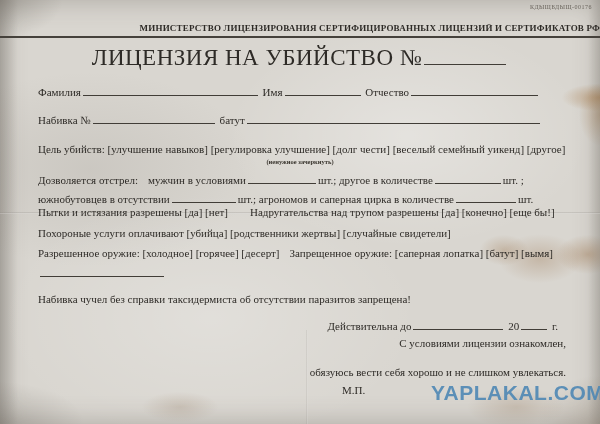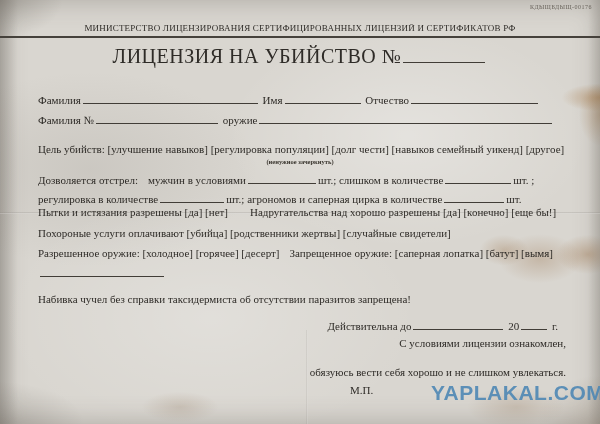--- a/index.html
+++ b/index.html
@@ -20,64 +20,64 @@
       radial-gradient(ellipse 120px 60px at 0% 100%, rgba(110,104,96,.30), rgba(110,104,96,0) 70%),
       radial-gradient(ellipse 90px 70px at 100% 100%, rgba(120,100,78,.25), rgba(120,100,78,0) 70%),
       radial-gradient(ellipse 260px 160px at 68% 32%, rgba(255,255,255,.30), rgba(255,255,255,0) 70%),
       radial-gradient(ellipse 300px 180px at 35% 75%, rgba(255,255,255,.22), rgba(255,255,255,0) 70%),
       radial-gradient(ellipse 240px 140px at 15% 40%, rgba(118,112,104,.14), rgba(118,112,104,0) 70%),
       linear-gradient(90deg, rgba(95,90,83,.28) 0%, rgba(95,90,83,0) 3%),
       linear-gradient(270deg, rgba(95,90,83,.18) 0%, rgba(95,90,83,0) 2%);
     box-shadow:inset 0 0 26px rgba(82,77,70,.35);
   }
   .serial{position:absolute;top:4px;right:8px;font-size:6px;letter-spacing:.5px;color:#68635b;}
-  .ministry{position:absolute;top:23px;left:0;right:0;text-align:center;font-size:9px;font-weight:normal;letter-spacing:.2px;}
+  .ministry{position:absolute;top:23px;left:0;right:0;text-align:right;font-size:9px;font-weight:bold;letter-spacing:.2px;}
   .rule{position:absolute;top:36px;left:0;right:0;height:2px;background:#45413b;}
-  .title{position:absolute;top:45px;left:0;right:0;text-align:center;font-size:20px;letter-spacing:.5px;white-space:nowrap;}
+  .title{position:absolute;top:45px;left:0;right:0;text-align:center;font-size:23px;letter-spacing:.5px;white-space:nowrap;}
   .row{position:absolute;left:38px;right:33px;font-size:11px;white-space:nowrap;}
   .b{font-weight:normal;}
   .blank{display:inline-block;height:11px;border-bottom:1px solid #413d37;vertical-align:baseline;margin:0 2px;}
   .title .blank{height:16px;border-bottom-width:1.5px;}
   .note{position:absolute;top:158px;left:0;right:0;text-align:center;font-size:6.5px;font-weight:bold;color:#3a362f;}
   .right-text{position:absolute;right:34px;font-size:11px;text-align:right;white-space:nowrap;}
   .gap{display:inline-block;width:22px;}
   .gap-s{display:inline-block;width:10px;}
-  .stamp{position:absolute;top:384px;left:342px;font-size:11px;margin-left:8px;}
+  .stamp{position:absolute;top:384px;left:342px;font-size:11px;}
   .watermark{position:absolute;top:381px;left:431px;font-size:21px;font-weight:bold;
     font-family:"Liberation Sans","DejaVu Sans",sans-serif;color:#4b86b4;letter-spacing:.5px;opacity:.88;}
   .crease-h{position:absolute;top:212px;left:0;right:0;height:2px;
     background:linear-gradient(to bottom, rgba(90,85,78,.30), rgba(255,255,255,.40));opacity:.75;}
   .crease-v{position:absolute;left:306px;top:330px;bottom:0;width:2px;
     background:linear-gradient(to right, rgba(90,85,78,.18), rgba(255,255,255,.28));opacity:.8;}
 </style>
 </head>
 <body>
 
 <div class="serial">КДЫЩБДЫЩ-00176</div>
 
 <div class="ministry">МИНИСТЕРСТВО ЛИЦЕНЗИРОВАНИЯ СЕРТИФИЦИРОВАННЫХ ЛИЦЕНЗИЙ И СЕРТИФИКАТОВ РФ</div>
 <div class="rule"></div>
 
 <div class="title"><span>ЛИЦЕНЗИЯ НА УБИЙСТВО №</span><span class="blank" style="width:82px"></span></div>
 
 <div class="crease-h"></div>
 <div class="crease-v"></div>
 
-<div class="row" style="top:92px"><span>Фамилия</span><span class="blank" style="width:175px"></span> <span>Имя</span><span class="blank" style="width:76px"></span> <span>Отчество</span><span class="blank" style="width:127px"></span></div>
+<div class="row" style="top:84px"><span>Фамилия</span><span class="blank" style="width:175px"></span> <span>Имя</span><span class="blank" style="width:76px"></span> <span>Отчество</span><span class="blank" style="width:127px"></span></div>
 
-<div class="row" style="top:112px"><span>Фамилия №</span><span class="blank" style="width:122px"></span> <span>оружие</span><span class="blank" style="width:293px"></span></div>
+<div class="row" style="top:112px"><span>Набивка №</span><span class="blank" style="width:122px"></span> <span>батут</span><span class="blank" style="width:293px"></span></div>
 
-<div class="row" style="top:143px"><span class="b">Цель убийств:</span> <span>[улучшение навыков] [регулировка популяции] [долг чести] [навыков семейный уикенд] [другое]</span></div>
+<div class="row" style="top:143px"><span class="b">Цель убийств:</span> <span>[улучшение навыков] [регулировка улучшение] [долг чести] [веселый семейный уикенд] [другое]</span></div>
 <div class="note">(ненужное зачеркнуть)</div>
 
-<div class="row" style="top:172px"><span class="b">Дозволяется отстрел:</span><span class="gap-s"></span><span>мужчин в условиями</span><span class="blank" style="width:68px"></span><span>шт.;</span> <span>слишком в количестве</span><span class="blank" style="width:66px"></span><span>шт. ;</span></div>
+<div class="row" style="top:172px"><span class="b">Дозволяется отстрел:</span><span class="gap-s"></span><span>мужчин в условиями</span><span class="blank" style="width:68px"></span><span>шт.;</span> <span>другое в количестве</span><span class="blank" style="width:66px"></span><span>шт. ;</span></div>
 
-<div class="row" style="top:191px"><span>регулировка в количестве</span><span class="blank" style="width:64px"></span><span>шт.;</span> <span>агрономов и саперная цирка в количестве</span><span class="blank" style="width:60px"></span><span>шт.</span></div>
+<div class="row" style="top:191px"><span>южнобутовцев в отсутствии</span><span class="blank" style="width:64px"></span><span>шт.;</span> <span>агрономов и саперная цирка в количестве</span><span class="blank" style="width:60px"></span><span>шт.</span></div>
 
-<div class="row" style="top:206px"><span class="b">Пытки и истязания разрешены</span> <span>[да]  [нет]</span><span class="gap"></span><span class="b">Надругательства над хорошо разрешены</span> <span>[да]  [конечно] [еще бы!]</span></div>
+<div class="row" style="top:206px"><span class="b">Пытки и истязания разрешены</span> <span>[да]  [нет]</span><span class="gap"></span><span class="b">Надругательства над трупом разрешены</span> <span>[да]  [конечно] [еще бы!]</span></div>
 
 <div class="row" style="top:227px"><span class="b">Похороные услуги оплачивают</span> <span>[убийца] [родственники жертвы] [случайные свидетели]</span></div>
 
 <div class="row" style="top:247px"><span class="b">Разрешенное оружие:</span> <span>[холодное] [горячее] [десерт]</span><span class="gap-s"></span><span class="b">Запрещенное оружие:</span> <span>[саперная лопатка] [батут] [вымя]</span></div>
 
 <div class="row" style="top:265px"><span class="blank" style="width:124px"></span></div>
 
 <div class="row" style="top:293px">Набивка чучел без справки таксидермиста об отсутствии паразитов запрещена!</div>
 
 <div class="right-text" style="top:318px;right:42px"><span>Действительна до</span><span class="blank" style="width:90px"></span> <span>20</span><span class="blank" style="width:26px"></span> <span>г.</span></div>

